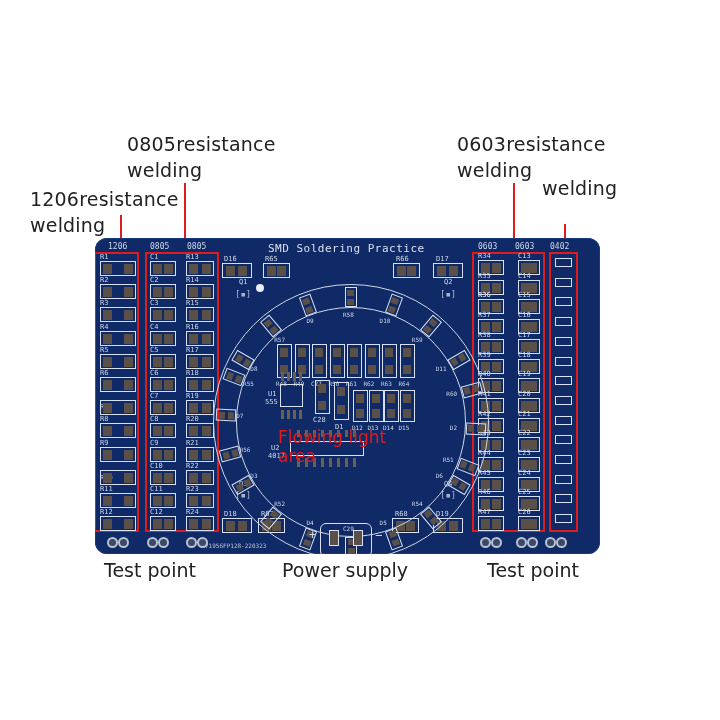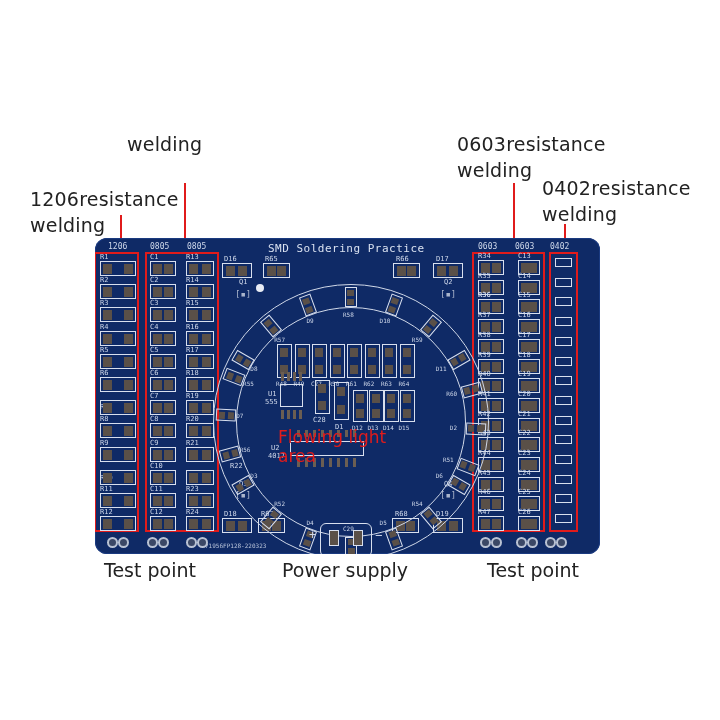--- a/index.html
+++ b/index.html
@@ -28,32 +28,32 @@
 </head>
 <body>
 
 <div class="callout" style="left:30px;top:186px;">
   <div>1206resistance</div>
   <div>welding</div>
 </div>
 <div class="leader" style="left:120px;top:215px;height:38px;"></div>
 
 <div class="callout" style="left:127px;top:131px;">
+  <div>0805resistance</div>
   <div>welding</div>
 </div>
 <div class="leader" style="left:184px;top:183px;height:70px;"></div>
 
 <div class="callout" style="left:457px;top:131px;">
   <div>0603resistance</div>
   <div>welding</div>
 </div>
 <div class="leader" style="left:513px;top:183px;height:70px;"></div>
 
 <div class="callout" style="left:542px;top:175px;">
-  <div>0402resistance</div>
   <div>welding</div>
 </div>
 <div class="leader" style="left:564px;top:224px;height:29px;"></div>
 
 <div class="board" id="board">
   <div class="title">SMD Soldering Practice</div>
   <div class="hdr" style="left:13px;top:4px;">1206</div>
   <div class="hdr" style="left:55px;top:4px;">0805</div>
   <div class="hdr" style="left:92px;top:4px;">0805</div>
   <div class="hdr" style="left:383px;top:4px;">0603</div>
@@ -228,21 +228,21 @@
       <div class="silk" style="left:91px;top:177.4px;">R20</div>
       <div class="pad" style="left:91px;top:185.4px;width:28px;height:15px;">
         <i style="left: 2px;"></i>
         <i style="left: 15px;"></i>
       </div>
       <div class="silk" style="left:91px;top:200.6px;">R21</div>
       <div class="pad" style="left:91px;top:208.6px;width:28px;height:15px;">
         <i style="left: 2px;"></i>
         <i style="left: 15px;"></i>
       </div>
-      <div class="silk" style="left:91px;top:223.79999999999998px;margin-left:44px;">R22</div>
+      <div class="silk" style="left:91px;top:223.79999999999998px;">R22</div>
       <div class="pad" style="left:91px;top:231.79999999999998px;width:28px;height:15px;">
         <i style="left: 2px;"></i>
         <i style="left: 15px;"></i>
       </div>
       <div class="silk" style="left:91px;top:247px;">R23</div>
       <div class="pad" style="left:91px;top:255px;width:28px;height:15px;">
         <i style="left: 2px;"></i>
         <i style="left: 15px;"></i>
       </div>
       <div class="silk" style="left:91px;top:270.2px;">R24</div>

